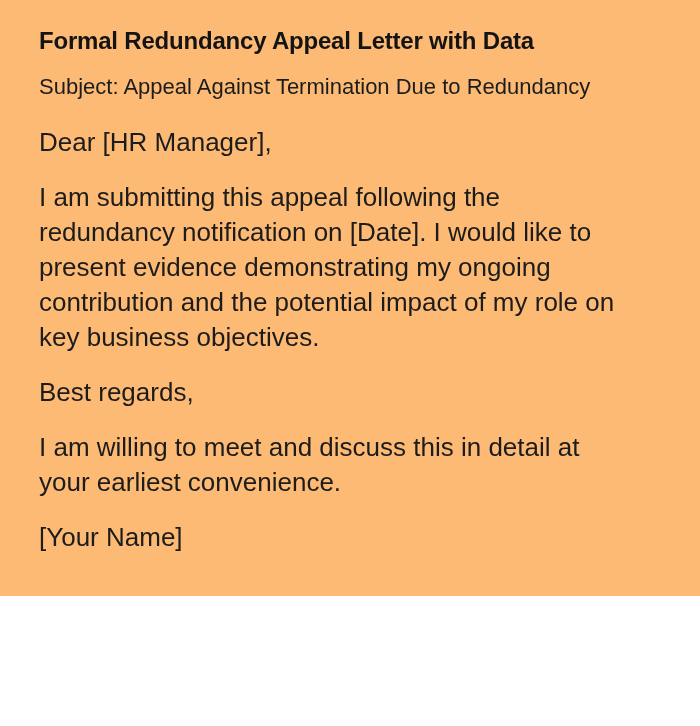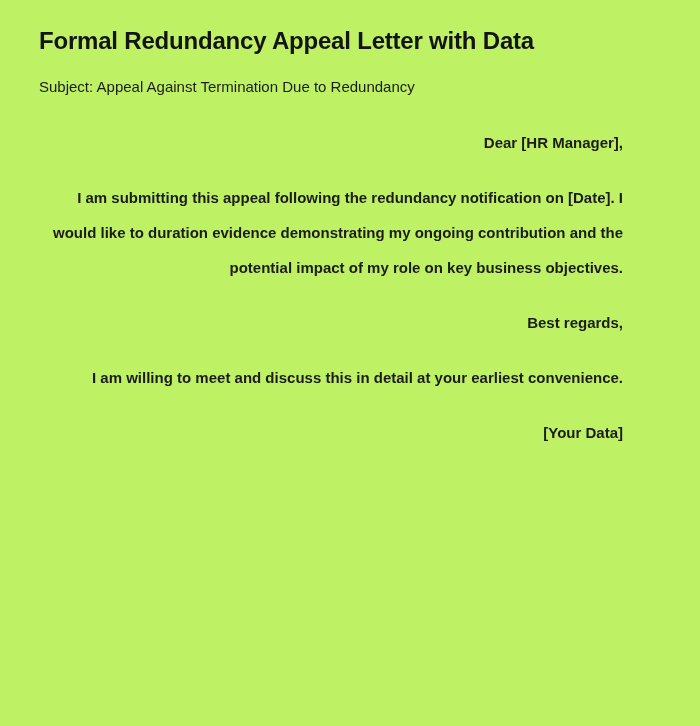--- a/index.html
+++ b/index.html
@@ -11,22 +11,22 @@
     width: 700px;
     height: 726px;
     overflow: hidden;
     font-family: "Liberation Sans", "DejaVu Sans", sans-serif;
     -webkit-font-smoothing: antialiased;
   }
 
   .page {
     box-sizing: border-box;
     width: 700px;
-    height: 726px;
-    background: #bef264;
+    height: 596px;
+    background: #fdba74;
     padding: 0;
     position: relative;
   }
 
   .content {
     box-sizing: border-box;
     position: absolute;
     left: 39px;
     top: 0;
     width: 584px;
@@ -39,38 +39,38 @@
     line-height: 30px;
     color: #141414;
     letter-spacing: -0.2px;
     margin: 0;
     padding-top: 26px;
     white-space: nowrap;
   }
 
   .subject-line {
     font-family: "Liberation Sans", "DejaVu Sans", sans-serif;
-    font-size: 15px;
+    font-size: 22px;
     font-weight: 400;
     line-height: 35px;
     color: #1c1c1c;
     margin: 0;
     padding-top: 13px;
     white-space: nowrap;
   }
 
   .para {
     font-family: "Liberation Sans", "DejaVu Sans", sans-serif;
-    font-size: 15px;
-    font-weight: 700;
+    font-size: 26px;
+    font-weight: 400;
     line-height: 35px;
     color: #1c1c1c;
     margin: 0;
     padding-top: 20px;
-    text-align: right;
+    text-align: left;
     word-spacing: 0px;
   }
 
   .para.salutation {
     padding-top: 21px;
   }
 
   .para.tight {
     padding-top: 20px;
   }
@@ -80,23 +80,23 @@
 
 <div class="page">
   <div class="content">
 
     <h1 class="doc-title">Formal Redundancy Appeal Letter with Data</h1>
 
     <p class="subject-line">Subject: Appeal Against Termination Due to Redundancy</p>
 
     <p class="para salutation">Dear [HR Manager],</p>
 
-    <p class="para">I am submitting this appeal following the redundancy notification on [Date]. I would like to duration evidence demonstrating my ongoing contribution and the potential impact of my role on key business objectives.</p>
+    <p class="para">I am submitting this appeal following the redundancy notification on [Date]. I would like to present evidence demonstrating my ongoing contribution and the potential impact of my role on key business objectives.</p>
 
 
     <p class="para tight">Best regards,</p>
 
     <p class="para">I am willing to meet and discuss this in detail at your earliest convenience.</p>
 
-    <p class="para tight">[Your Data]</p>
+    <p class="para tight">[Your Name]</p>
 
   </div>
 </div>
 
 </body></html>

